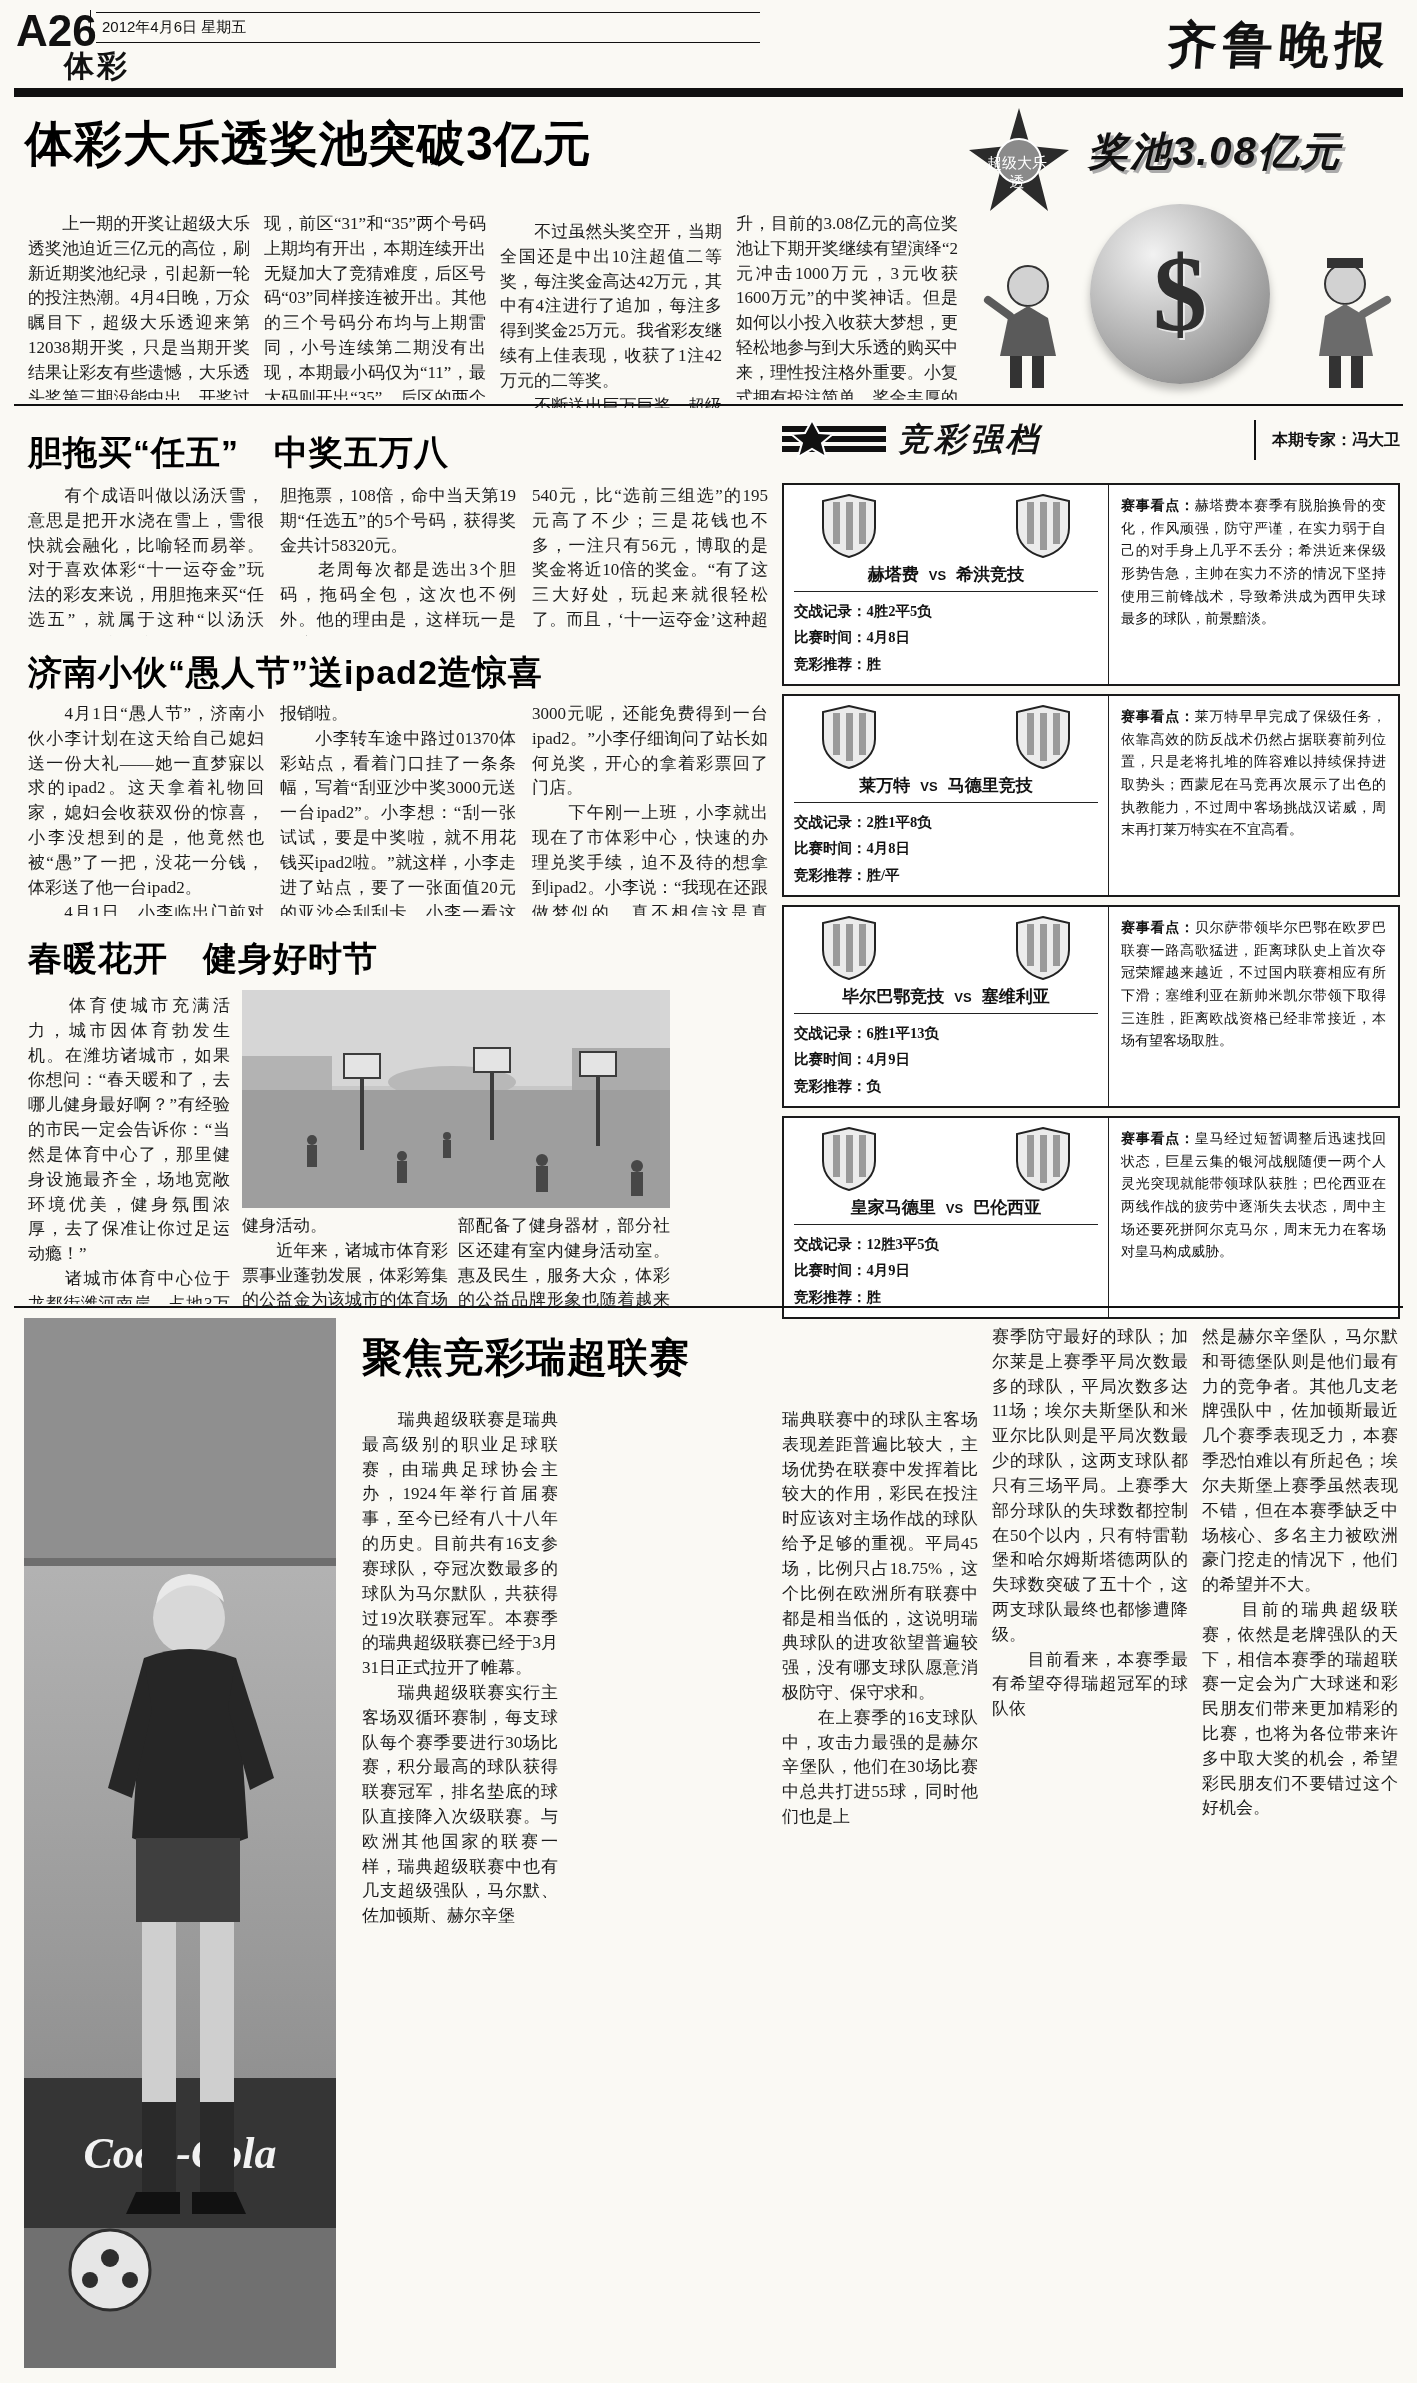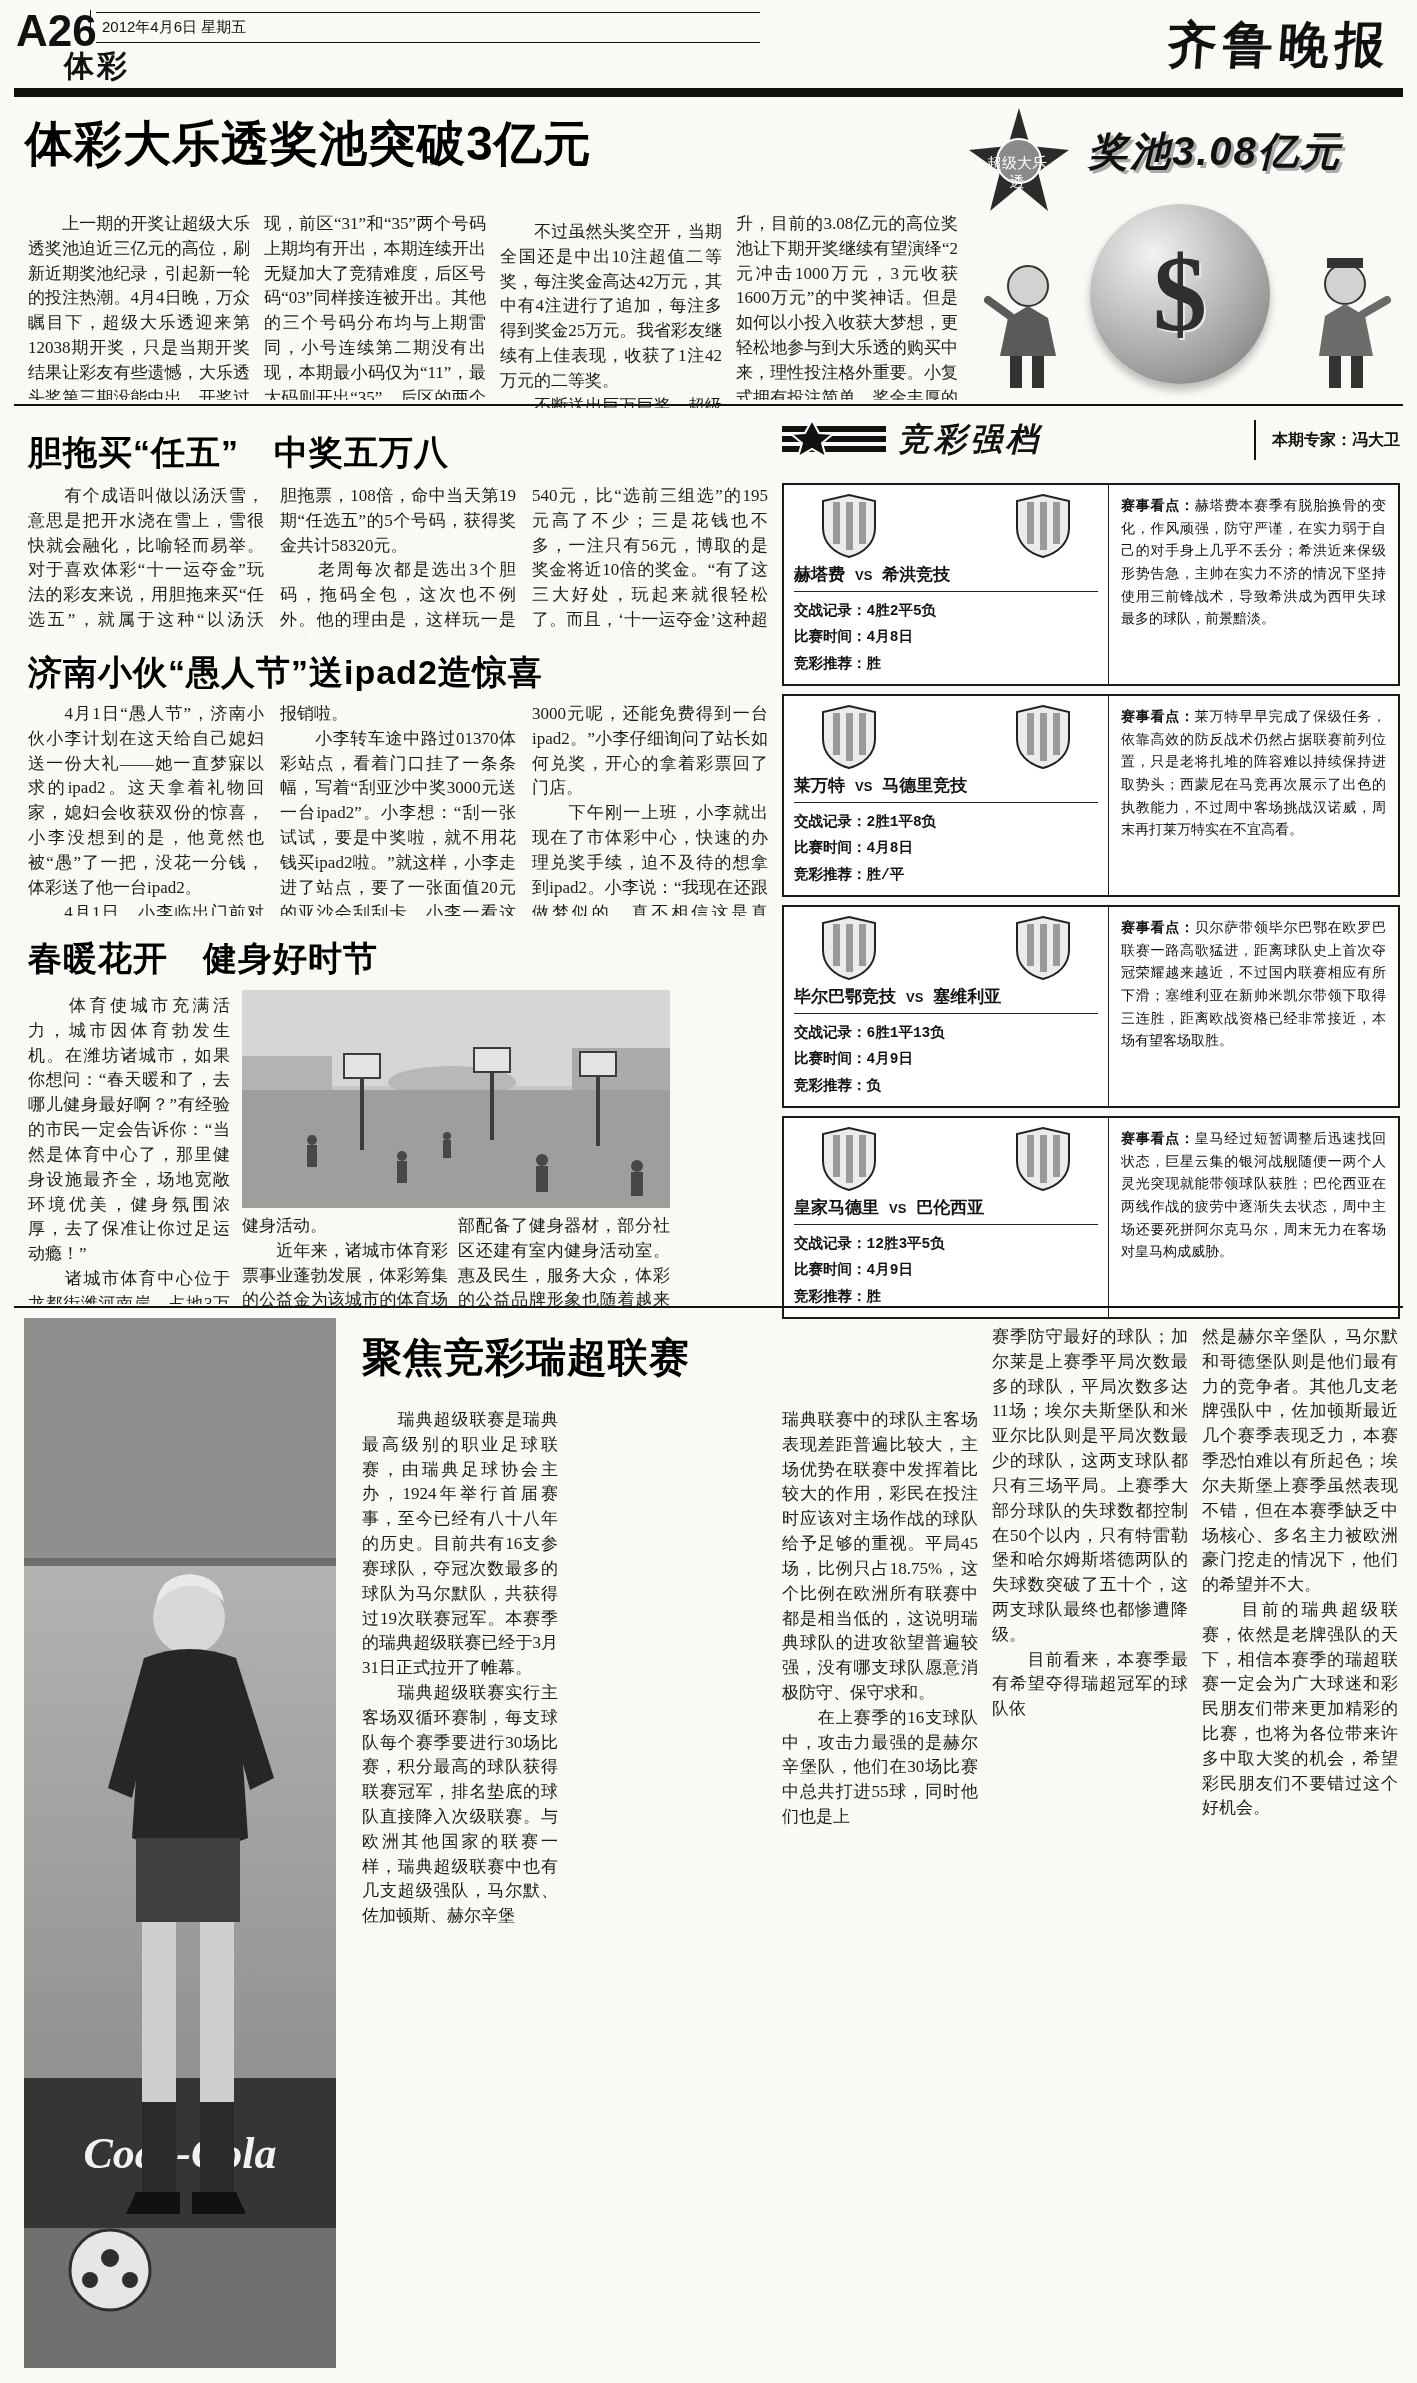--- a/index.html
+++ b/index.html
@@ -12,24 +12,24 @@
   .body-col{font-size:17px;line-height:1.46;text-align:justify;white-space:pre-line;overflow:hidden;color:#1b1b1b}
   
   .jingcai{position:absolute;left:782px;top:418px;width:618px}
   .jc-header{display:flex;align-items:center;height:44px;margin-bottom:21px}
   .jc-title{font-size:32px;font-weight:900;font-style:italic;letter-spacing:4px;font-family:"Liberation Sans",sans-serif;margin-left:6px}
   .jc-expert{margin-left:auto;font-size:16px;font-weight:bold;border-left:2px solid #111;padding-left:16px;line-height:40px;font-family:"Liberation Sans",sans-serif}
   .match-card{display:flex;height:203px;border:2px solid #1a1a1a;margin-bottom:8px;background:#fff}
   .mc-left{width:324px;padding:6px 10px;display:flex;flex-direction:column}
   .crest-row{display:flex;justify-content:space-between;align-items:center;padding:2px 28px;height:72px}
   .crest{width:54px;height:64px}
-  .team-line{font-weight:bold;font-size:17px;margin:2px 0 5px;font-family:"Liberation Sans",sans-serif;white-space:nowrap}
+  .team-line{text-align:center;font-weight:bold;font-size:17px;margin:2px 0 5px;font-family:"Liberation Sans",sans-serif;white-space:nowrap}
   .vs{font-size:13px;margin:0 10px}
   .mc-info{border-top:1.5px solid #222;padding-top:6px}
-  .info-row{font-size:14.5px;font-weight:bold;line-height:1.85;font-family:Liberation Mono, monospace}
+  .info-row{font-size:14.5px;font-weight:bold;line-height:1.85;font-family:Liberation Serif, serif}
   .mc-right{flex:1;border-left:1.5px solid #222;padding:10px 12px;font-size:14px;line-height:1.62;text-align:justify;overflow:hidden}
   .hl-lbl{font-weight:bold}
 </style>
 </head>
 <body>
 
 <svg width="0" height="0" style="position:absolute">
   <defs>
     <g id="crest-shape">
       <path d="M27 1 L53 7 V34 C53 49 42 59 27 63 C12 59 1 49 1 34 V7 Z" fill="#ececec"></path>

